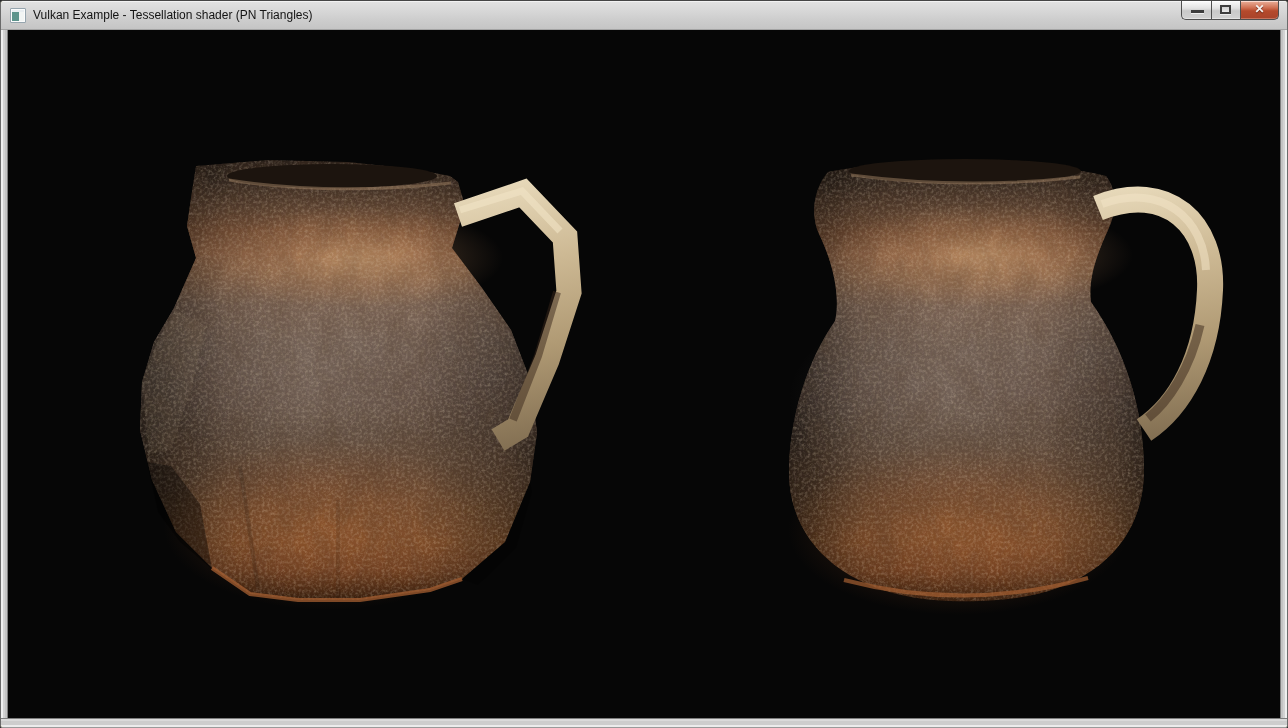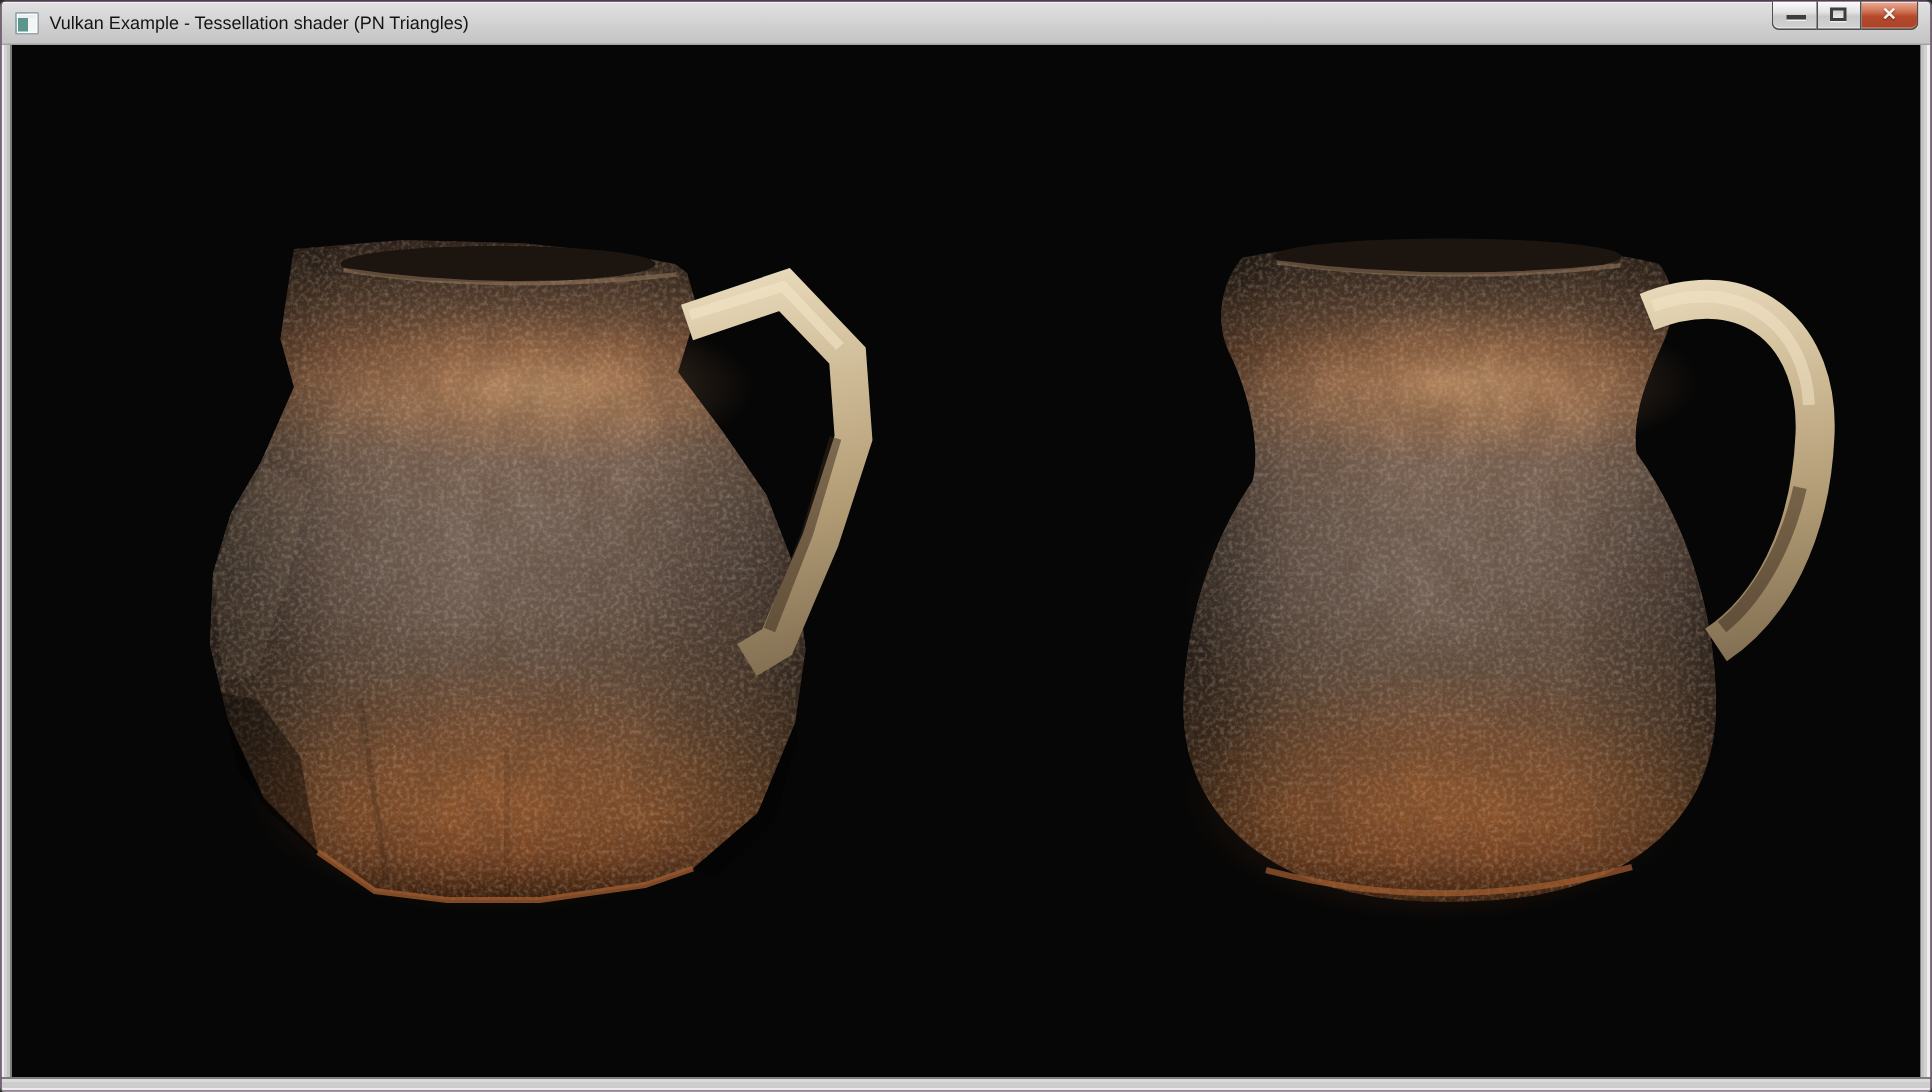--- a/index.html
+++ b/index.html
@@ -4,21 +4,21 @@
 <style>
   * { box-sizing: border-box; }
   html, body { margin: 0; padding: 0; background: #2a2a2a; }
   body { font-family: "Liberation Sans", "DejaVu Sans", sans-serif; }
 
   .window {
     position: relative;
     width: 1288px; height: 728px;
     border-radius: 4px 4px 3px 3px;
     overflow: hidden;
-    background: #701a75;
+    background: #fef9c3;
     border: 1px solid;
     border-color: #454545 #6a6a6a #9a9a9a #6a6a6a;
   }
 
   
   .titlebar {
     position: absolute; top: 0; left: 0; right: 0; height: 29px;
     background: linear-gradient(180deg, #e2e2e2 0%, #d6d6d6 38%, #cdcdcd 65%, #c4c4c4 100%);
     box-shadow: inset 0 1px 0 #f2f2f2, inset 0 -1px 0 #a3a3a3;
   }

